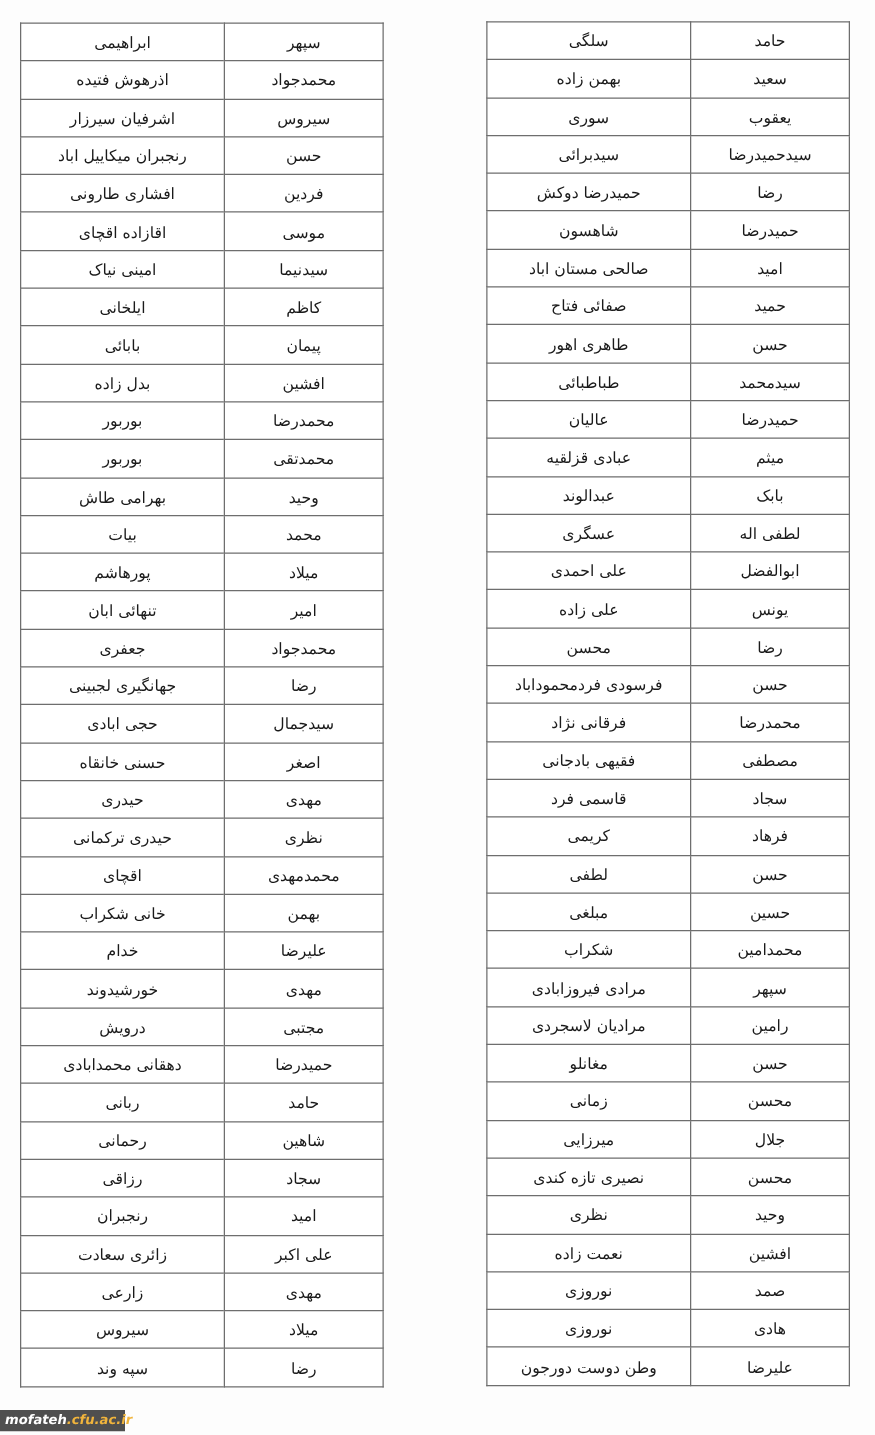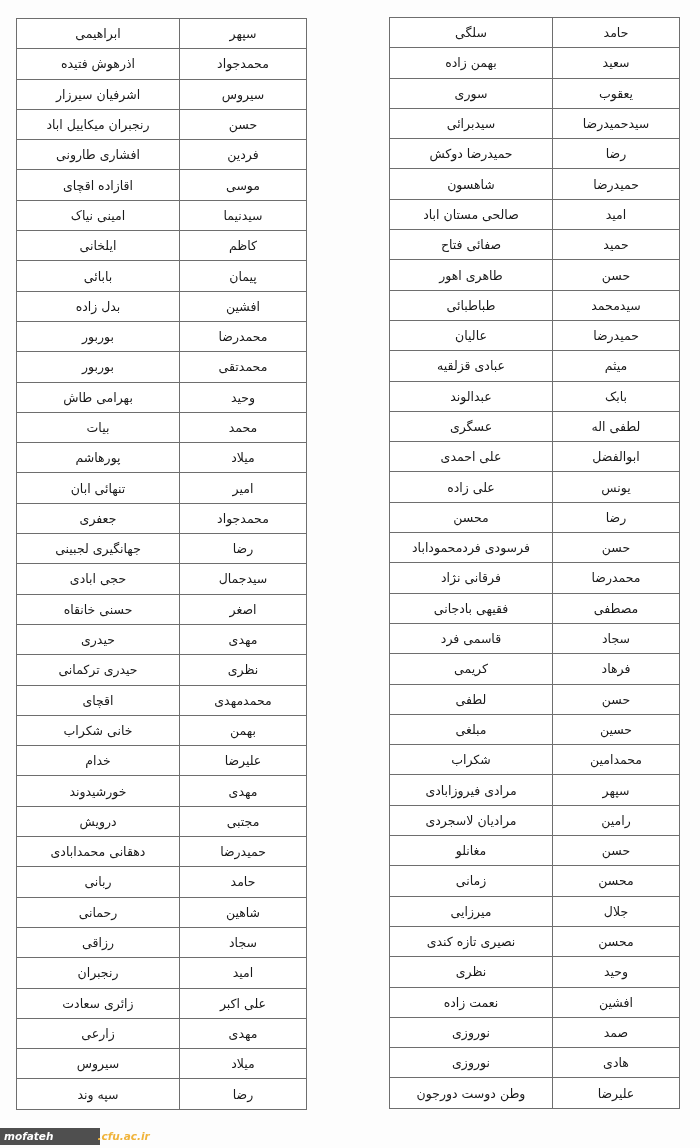--- a/index.html
+++ b/index.html
@@ -46,21 +46,21 @@
       color: #ffffff;
       font-family: "DejaVu Sans", sans-serif;
       font-weight: bold;
       font-style: italic;
       font-size: 10.5px;
       line-height: 17px;
       padding-left: 4px;
       box-sizing: border-box;
       white-space: nowrap;
     }
-    .watermark .accent { color: #f0b43c; margin-left: 44px; }
+    .watermark .accent { color: #f0b43c; }
   </style>
 </head>
 <body>
 
 <table id="table-left" class="name-table">
   <colgroup>
     <col class="col-first">
     <col class="col-last">
   </colgroup>
   <tbody id="tbody-left">

